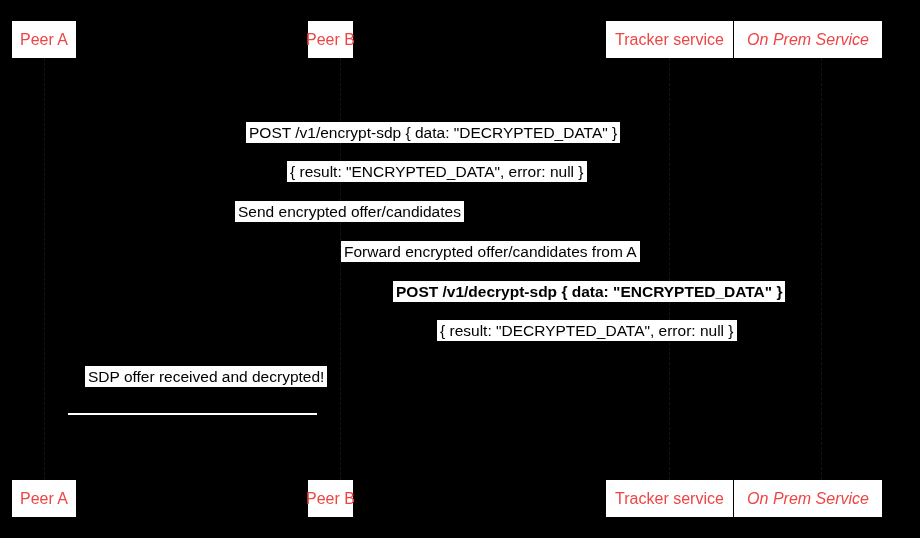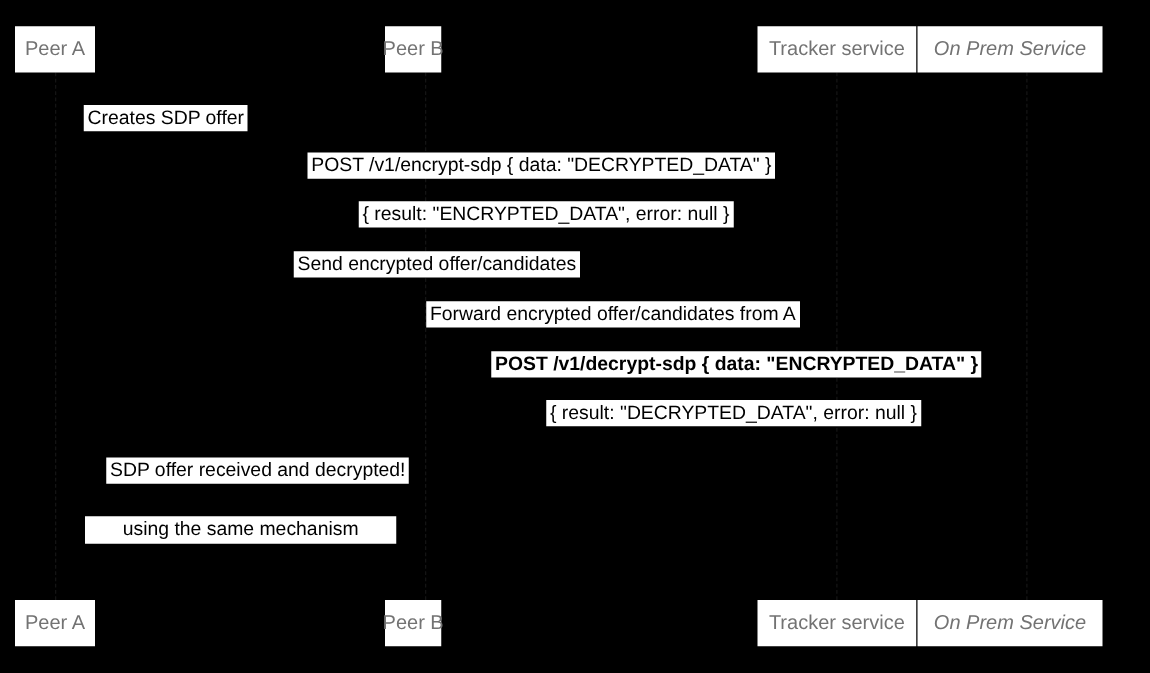--- a/index.html
+++ b/index.html
@@ -20,21 +20,21 @@
     position: absolute;
     top: 58px;
     height: 422px;
     width: 0;
     border-left: 1px dashed #141414;
   }
   .participant {
     position: absolute;
     height: 37px;
     background: #ffffff;
-    color: #737373;
+    color: #ef4444;
     display: flex;
     align-items: center;
     justify-content: center;
     font-size: 16px;
     white-space: nowrap;
   }
   .msg {
     position: absolute;
     height: 21px;
     line-height: 21px;
@@ -86,31 +86,29 @@
   <div class="lifeline ll-peer-a"></div>
   <div class="lifeline ll-peer-b"></div>
   <div class="lifeline ll-tracker"></div>
   <div class="lifeline ll-onprem"></div>
 
   <div class="participant row-top p-peer-a">Peer A</div>
   <div class="participant row-top p-peer-b">Peer B</div>
   <div class="participant row-top p-tracker">Tracker service</div>
   <div class="participant row-top p-onprem">On Prem Service</div>
 
-  <div class="msg m1">Creates SDP offer</div>
   <div class="msg m2">POST /v1/encrypt-sdp { data: "DECRYPTED_DATA" }</div>
   <div class="msg m3">{ result: "ENCRYPTED_DATA", error: null }</div>
   <div class="msg m4">Send encrypted offer/candidates</div>
   <div class="msg m5">Forward encrypted offer/candidates from A</div>
   <div class="msg m6">POST /v1/decrypt-sdp { data: "ENCRYPTED_DATA" }</div>
   <div class="msg m7">{ result: "DECRYPTED_DATA", error: null }</div>
   <div class="msg m8">SDP offer received and decrypted!</div>
 
   <div class="note">
-    <div>using the same mechanism</div>
   </div>
 
   <div class="participant row-bottom p-peer-a">Peer A</div>
   <div class="participant row-bottom p-peer-b">Peer B</div>
   <div class="participant row-bottom p-tracker">Tracker service</div>
   <div class="participant row-bottom p-onprem">On Prem Service</div>
 
 </div>
 
 </body></html>

